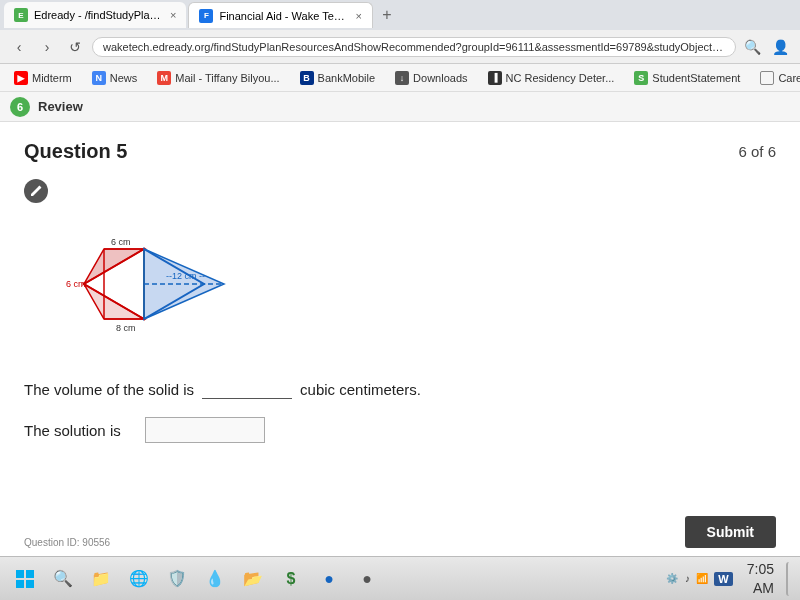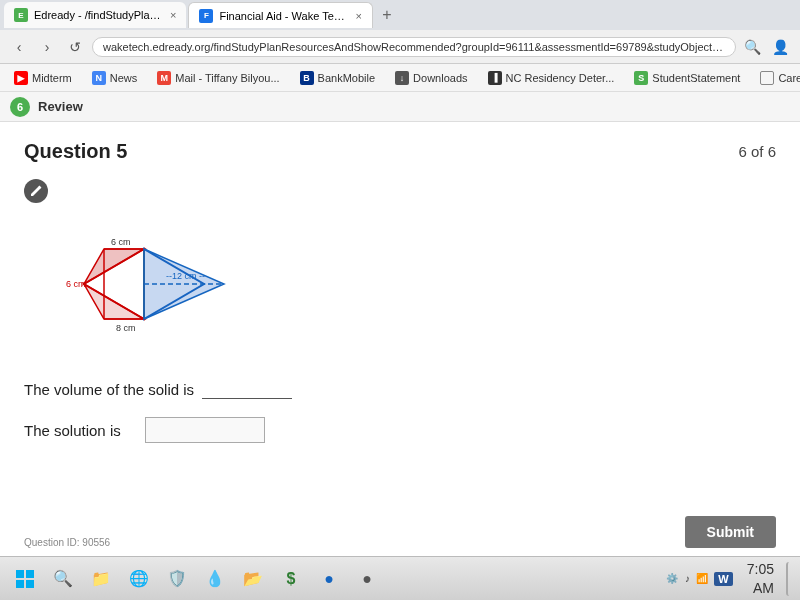--- a/index.html
+++ b/index.html
@@ -277,21 +277,21 @@
       left: 24px;
       font-size: 10px;
       color: #888;
     }
 
     
     .submit-btn {
       position: absolute;
       bottom: 52px;
       right: 24px;
-      background: #737373;
+      background: #404040;
       color: white;
       border: none;
       padding: 8px 22px;
       font-size: 14px;
       font-weight: bold;
       border-radius: 3px;
       cursor: pointer;
     }
 
     
@@ -446,20 +446,21 @@
 
         <text x="72" y="112" font-size="9" fill="#333" font-family="Arial">8 cm</text>
       </svg>
     </div>
   </div>
 
   <div class="answer-area">
     <div class="answer-line">
       <span>The volume of the solid is</span>
       <span class="answer-blank"></span>
+      <span>cubic centimeters.</span>
     </div>
     <div class="solution-area">
       <span>The solution is</span>
       <input class="solution-input" type="text" value="" style="">
     </div>
   </div>
 
 </div>
 
 <div class="question-id">Question ID: 90556</div>

